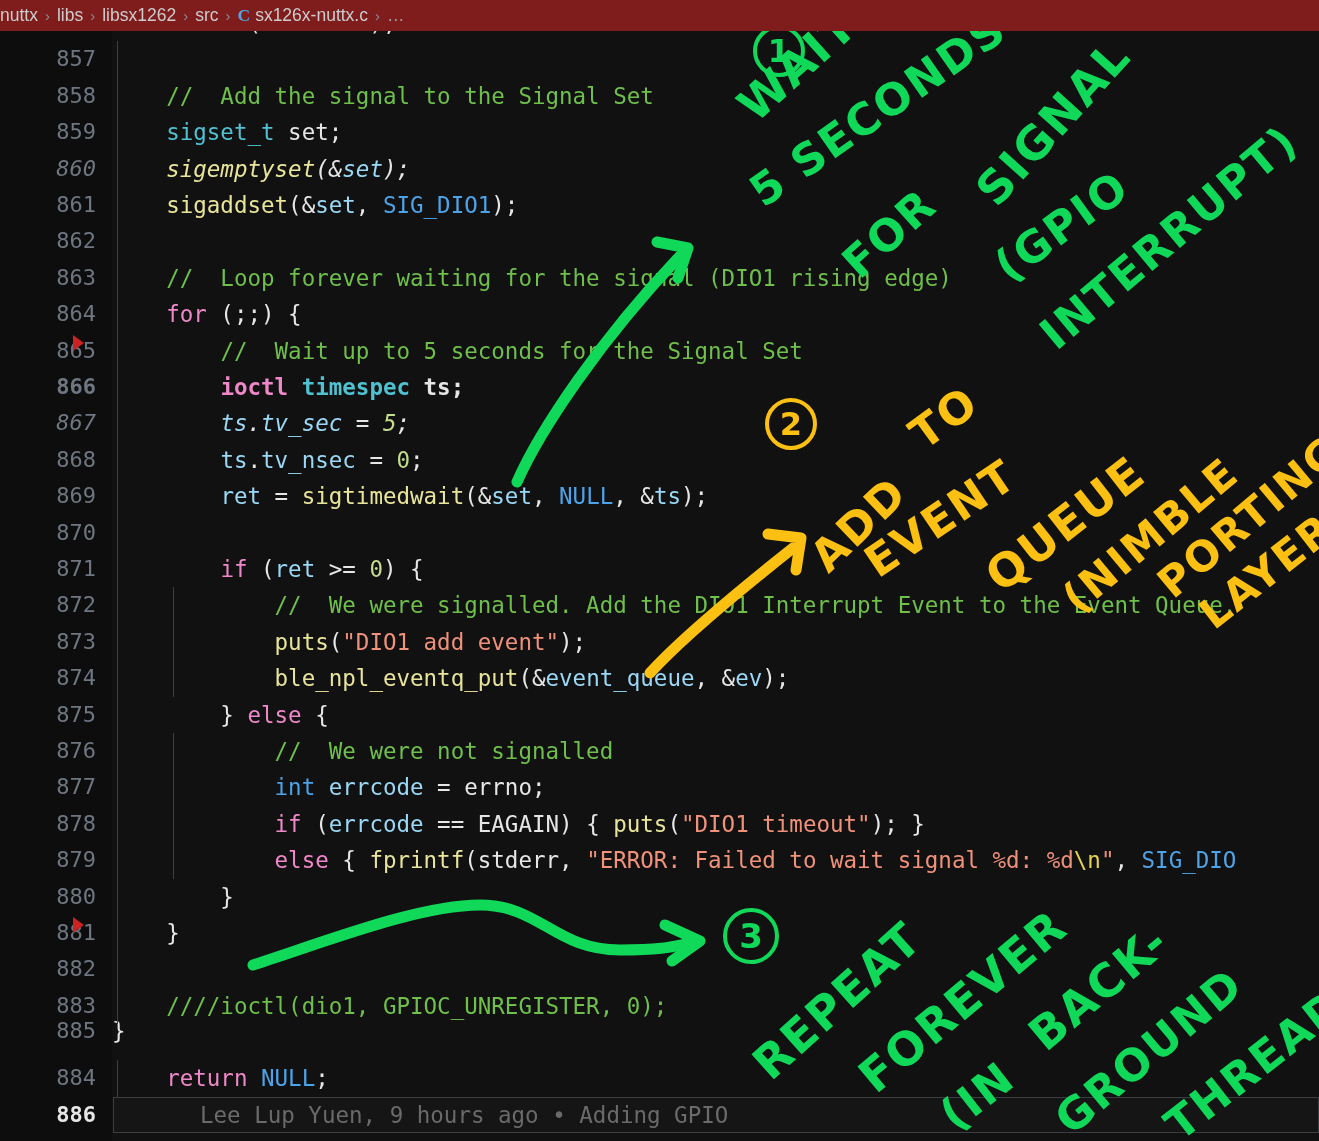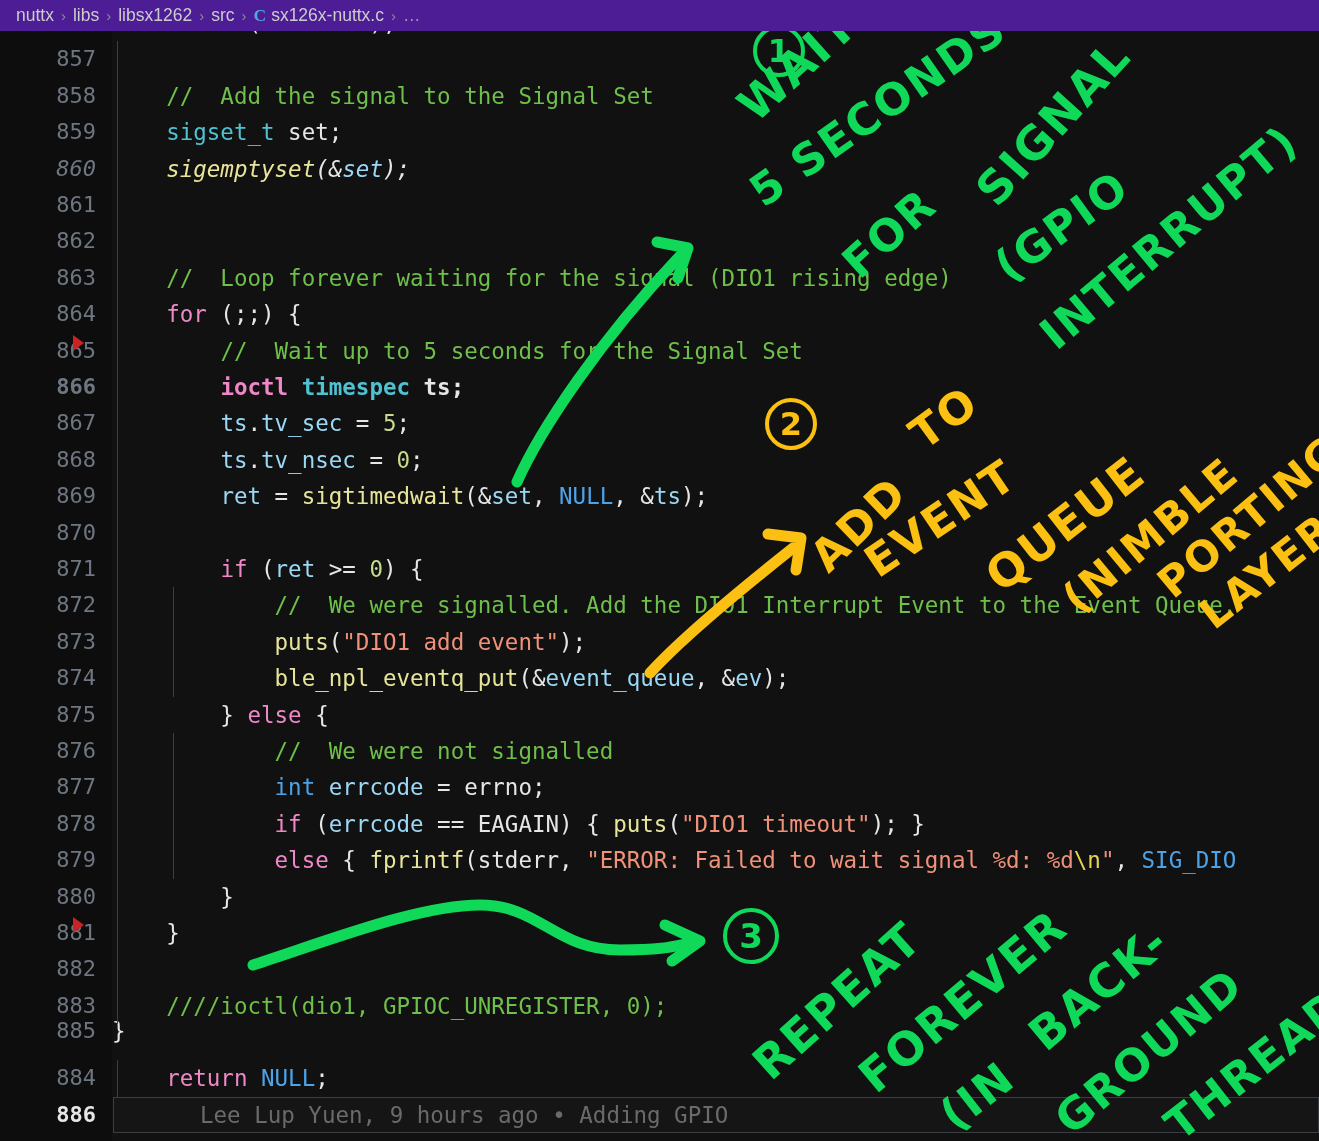--- a/index.html
+++ b/index.html
@@ -7,23 +7,22 @@
     width: 1319px; height: 1141px;
     background: #0d0d0d;
     font-family: "DejaVu Sans Mono", monospace;
     overflow: hidden;
   }
   #root { position: relative; width: 1319px; height: 1141px; background: #111111; }
 
   
   #breadcrumb {
     position: absolute; top: 0; left: 0; width: 1319px; height: 31px;
-    background: #4c1d95;
+    background: #7f1d1d;
     display: flex; align-items: center;
-    padding-left: 16px;
     font-family: "Liberation Sans", sans-serif;
     font-size: 17.5px;
     color: #cfd2d6;
     white-space: nowrap;
     z-index: 30;
   }
   .crumb { color: #cccccc; }
   .crumb-sep { color: #8a8f96; margin: 0 7px; font-size: 15px; }
   .crumb-icon { color: #4fa7e0; font-weight: bold; margin-right: 5px; font-family: "Liberation Serif", serif; }
   .crumb-ellipsis { color: #9aa0a6; }
@@ -156,27 +155,27 @@
   </div>
 
   <div id="editor">
     <div id="gutter"></div>
     <div class="code-area" id="code-area">
         <div class="row" style="position: absolute; left: 0px; width: 1319px; top: -26px;"><div class="lnum">856</div><div class="ltext"><span class="pln">    </span><span class="fn">assert</span><span class="pln">(</span><span class="var">ret</span><span class="pln"> &gt;= </span><span class="num">0</span><span class="pln">);</span></div></div>
         <div class="row" style="position: absolute; left: 0px; width: 1319px; top: 10.4px;"><div class="vguide g0"></div><div class="lnum">857</div><div class="ltext"></div></div>
         <div class="row" style="position: absolute; left: 0px; width: 1319px; top: 46.8px;"><div class="vguide g0"></div><div class="lnum">858</div><div class="ltext"><span class="pln">    </span><span class="cmt">//  Add the signal to the Signal Set</span></div></div>
         <div class="row" style="position: absolute; left: 0px; width: 1319px; top: 83.2px;"><div class="vguide g0"></div><div class="lnum">859</div><div class="ltext"><span class="pln">    </span><span class="typ">sigset_t</span><span class="pln"> set;</span></div></div>
         <div class="row" style="position: absolute; left: 0px; width: 1319px; top: 119.6px; font-style: italic;"><div class="vguide g0"></div><div class="lnum">860</div><div class="ltext"><span class="pln">    </span><span class="fn">sigemptyset</span><span class="pln">(&amp;</span><span class="var">set</span><span class="pln">);</span></div></div>
-        <div class="row" style="position: absolute; left: 0px; width: 1158px; top: 156px;"><div class="vguide g0"></div><div class="lnum">861</div></div>
+        <div class="row" style="position: absolute; left: 0px; width: 1158px; top: 156px;"><div class="vguide g0"></div><div class="lnum">861</div><div class="ltext"><span class="pln">    </span><span class="fn">sigaddset</span><span class="pln">(&amp;</span><span class="var">set</span><span class="pln">, </span><span class="mac">SIG_DIO1</span><span class="pln">);</span></div></div>
         <div class="row" style="position: absolute; left: 0px; width: 1319px; top: 192.4px;"><div class="vguide g0"></div><div class="lnum">862</div><div class="ltext"></div></div>
         <div class="row" style="position: absolute; left: 0px; width: 1319px; top: 228.8px;"><div class="vguide g0"></div><div class="lnum">863</div><div class="ltext"><span class="pln">    </span><span class="cmt">//  Loop forever waiting for the signal (DIO1 rising edge)</span></div></div>
         <div class="row" style="position: absolute; left: 0px; width: 1319px; top: 265.2px;"><div class="vguide g0"></div><div class="lnum">864</div><div class="ltext"><span class="pln">    </span><span class="kw">for</span><span class="pln"> (;;) {</span></div></div>
         <div class="row" style="position: absolute; left: 0px; width: 1319px; top: 301.6px;"><div class="vguide g0"></div><div class="lnum">865</div><div class="ltext"><span class="pln">        </span><span class="cmt">//  Wait up to 5 seconds for the Signal Set</span></div></div>
         <div class="row" style="position: absolute; left: 0px; width: 1319px; top: 338px; font-weight: bold;"><div class="vguide g0"></div><div class="lnum">866</div><div class="ltext"><span class="pln">        </span><span class="kw">ioctl</span><span class="pln"> </span><span class="typ">timespec</span><span class="pln"> ts;</span></div></div>
-        <div class="row" style="position: absolute; left: 0px; width: 1043px; top: 374.4px;"><div class="vguide g0"></div><div class="lnum">867</div><div class="ltext"><span class="pln">        </span><span class="var">ts</span><span class="pln">.</span><span class="var">tv_sec</span><span class="pln"> = </span><span class="num">5</span><span class="pln">;</span></div></div>
+        <div class="row" style="position: absolute; left: 0px; width: 1043px; top: 374.4px; font-style: italic;"><div class="vguide g0"></div><div class="lnum">867</div><div class="ltext"><span class="pln">        </span><span class="var">ts</span><span class="pln">.</span><span class="var">tv_sec</span><span class="pln"> = </span><span class="num">5</span><span class="pln">;</span></div></div>
         <div class="row" style="position: absolute; left: 0px; width: 1319px; top: 410.8px;"><div class="vguide g0"></div><div class="lnum">868</div><div class="ltext"><span class="pln">        </span><span class="var">ts</span><span class="pln">.</span><span class="var">tv_nsec</span><span class="pln"> = </span><span class="num">0</span><span class="pln">;</span></div></div>
         <div class="row" style="position: absolute; left: 0px; width: 1319px; top: 447.2px;"><div class="vguide g0"></div><div class="lnum">869</div><div class="ltext"><span class="pln">        </span><span class="var">ret</span><span class="pln"> = </span><span class="fn">sigtimedwait</span><span class="pln">(&amp;</span><span class="var">set</span><span class="pln">, </span><span class="mac">NULL</span><span class="pln">, &amp;</span><span class="var">ts</span><span class="pln">);</span></div></div>
         <div class="row" style="position: absolute; left: 0px; width: 1319px; top: 483.6px;"><div class="vguide g0"></div><div class="lnum">870</div><div class="ltext"></div></div>
         <div class="row" style="position: absolute; left: 0px; width: 1319px; top: 520px;"><div class="vguide g0"></div><div class="lnum">871</div><div class="ltext"><span class="pln">        </span><span class="kw">if</span><span class="pln"> (</span><span class="var">ret</span><span class="pln"> &gt;= </span><span class="num">0</span><span class="pln">) {</span></div></div>
         <div class="row" style="position: absolute; left: 0px; width: 1319px; top: 556.4px;"><div class="vguide g0"></div><div class="vguide g1"></div><div class="lnum">872</div><div class="ltext"><span class="pln">            </span><span class="cmt">//  We were signalled. Add the DIO1 Interrupt Event to the Event Queue.</span></div></div>
         <div class="row" style="position: absolute; left: 0px; width: 1319px; top: 592.8px;"><div class="vguide g0"></div><div class="vguide g1"></div><div class="lnum">873</div><div class="ltext"><span class="pln">            </span><span class="fn">puts</span><span class="pln">(</span><span class="str">"DIO1 add event"</span><span class="pln">);</span></div></div>
         <div class="row" style="position: absolute; left: 0px; width: 1319px; top: 629.2px;"><div class="vguide g0"></div><div class="vguide g1"></div><div class="lnum">874</div><div class="ltext"><span class="pln">            </span><span class="fn">ble_npl_eventq_put</span><span class="pln">(&amp;</span><span class="var">event_queue</span><span class="pln">, &amp;</span><span class="var">ev</span><span class="pln">);</span></div></div>
         <div class="row" style="position: absolute; left: 0px; width: 1319px; top: 665.6px;"><div class="vguide g0"></div><div class="lnum">875</div><div class="ltext"><span class="pln">        } </span><span class="kw">else</span><span class="pln"> {</span></div></div>
         <div class="row" style="position: absolute; left: 0px; width: 1319px; top: 702px;"><div class="vguide g0"></div><div class="vguide g1"></div><div class="lnum">876</div><div class="ltext"><span class="pln">            </span><span class="cmt">//  We were not signalled</span></div></div>
         <div class="row" style="position: absolute; left: 0px; width: 1282px; top: 738.4px;"><div class="vguide g0"></div><div class="vguide g1"></div><div class="lnum">877</div><div class="ltext"><span class="pln">            </span><span class="mac">int</span><span class="pln"> </span><span class="var">errcode</span><span class="pln"> = errno;</span></div></div>

